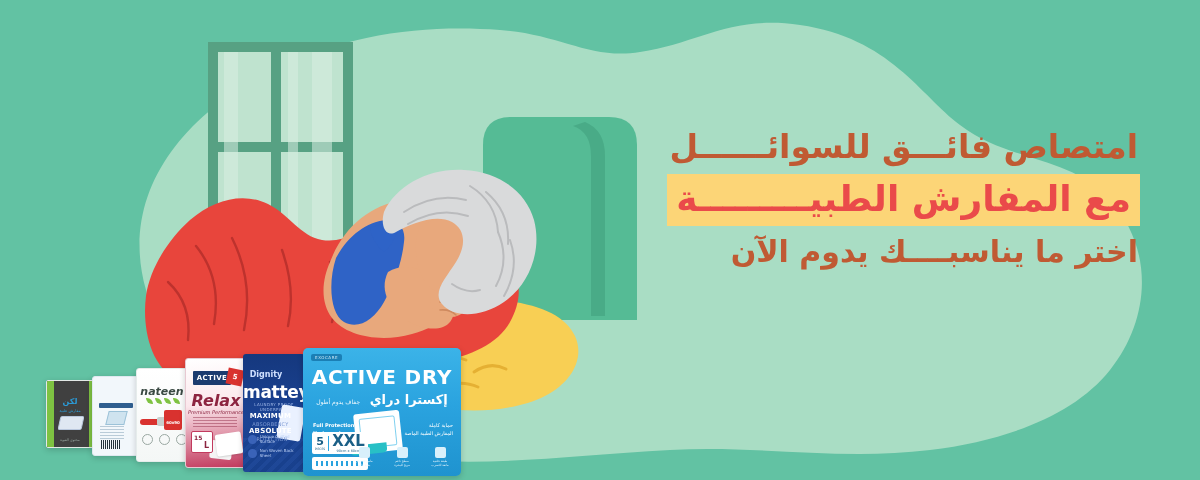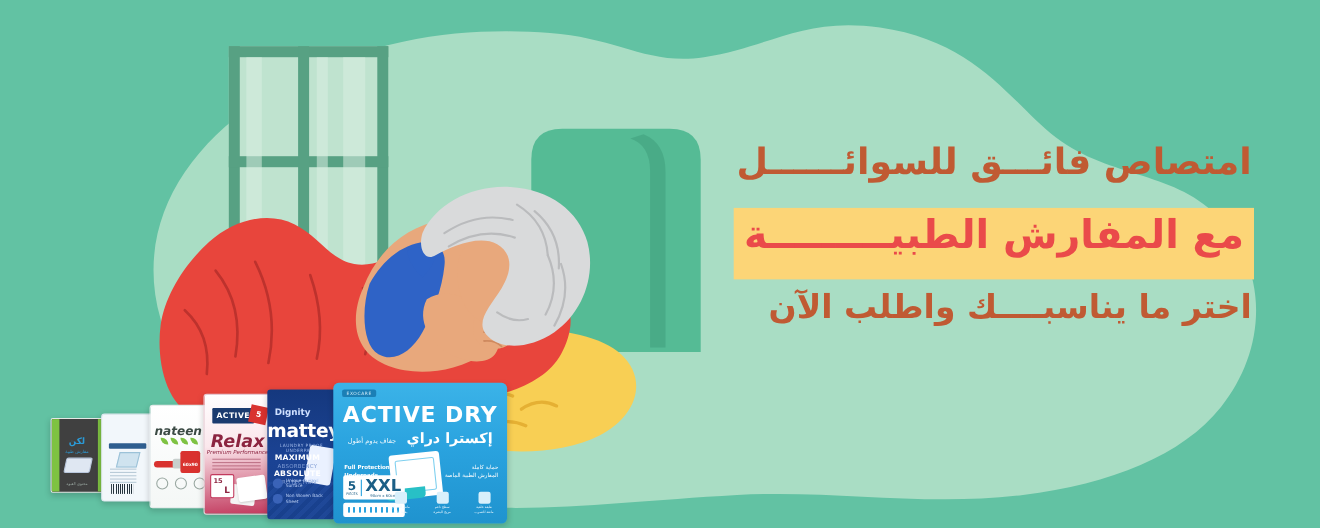--- a/index.html
+++ b/index.html
@@ -31,26 +31,26 @@
     display:block;
     white-space:nowrap;
     font-weight:700;
     line-height:1.0;
   }
   #hl-line-1{
     font-size:33px;
     color:#c05a33;
     letter-spacing:0px;
     padding-right:2px;
-    margin-bottom:26px;
+    margin-bottom:11px;
   }
   #hl-line-2-wrap{
     display:inline-block;
     background:#fcd577;
-    padding:7px 9px 22px 9px;
+    padding:7px 9px 9px 9px;
     margin-bottom:11px;
   }
   #hl-line-2{
     font-size:36px;
     color:#ea4a4a;
     font-weight:700;
   }
   #hl-line-3{
     font-size:30px;
     color:#c05a33;
@@ -324,21 +324,21 @@
     </g>
   </svg>
 
   <div id="headline">
     <span class="hl-line" id="hl-line-1">امتصاص فائـــق للسوائــــــل</span>
 
     <span id="hl-line-2-wrap">
       <span class="hl-line" id="hl-line-2">مع المفارش الطبيـــــــــة</span>
     </span>
 
-    <span class="hl-line" id="hl-line-3">اختر ما يناسبــــك واطلب الآن</span>
+    <span class="hl-line" id="hl-line-3">اختر ما يناسبــــك يدوم الآن</span>
   </div>
 
   <div id="product-row">
 
     <div class="pack" id="pack-1">
       <div class="p1-side"></div>
       <div class="p1-bar"></div>
       <div class="p1-brand">لكن</div>
       <div class="p1-sub">مفارش طبية</div>
       <div class="p1-pad"></div>

